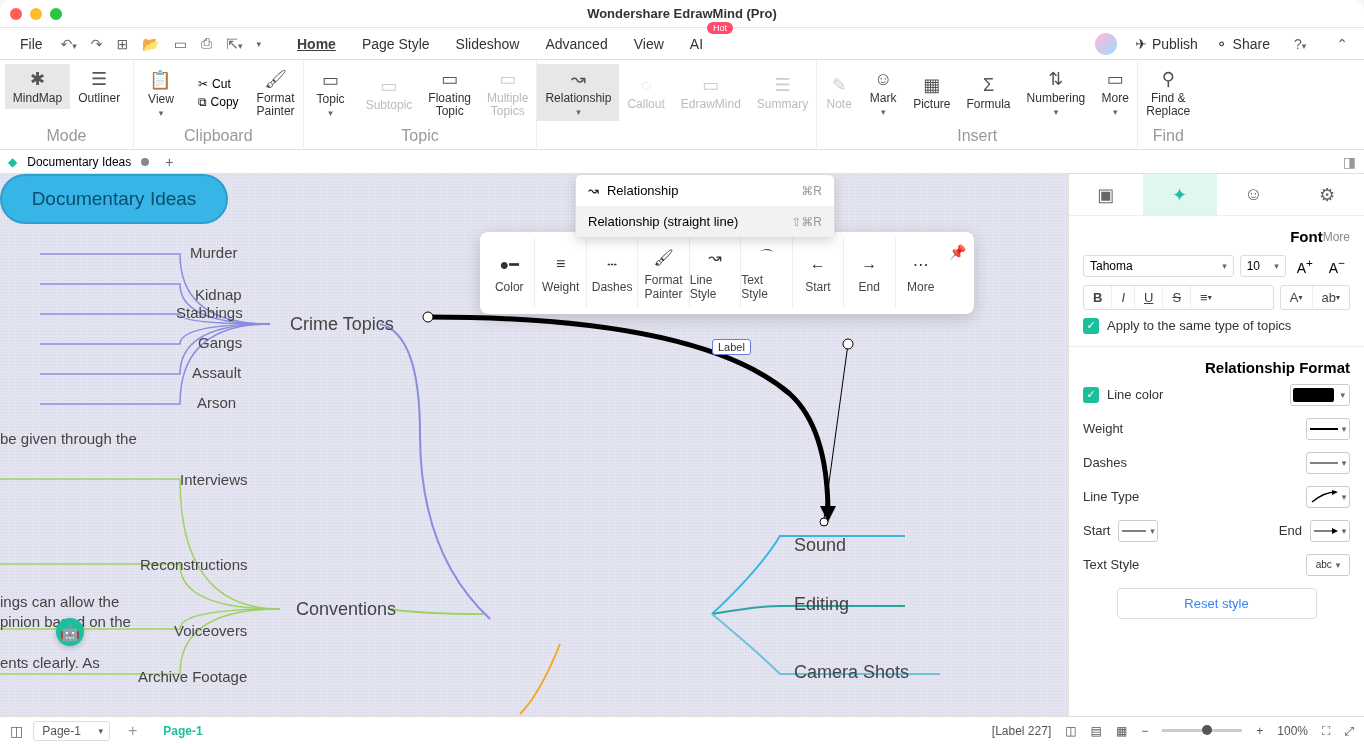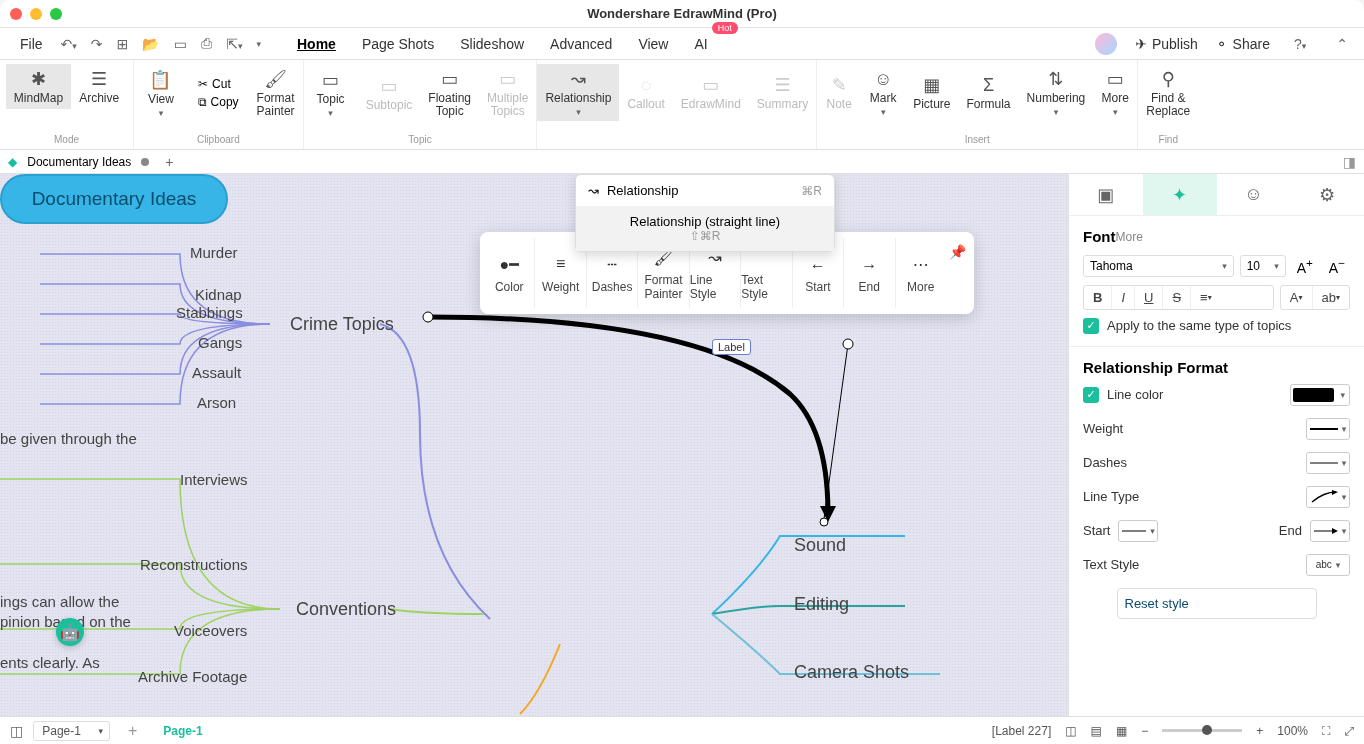--- a/index.html
+++ b/index.html
@@ -8,30 +8,30 @@
 .traffic { display: flex; gap: 8px; }
 .traffic span { width: 12px; height: 12px; border-radius: 50%; display: inline-block; }
 .t-close { background: #ff5f57; }
 .t-min { background: #febc2e; }
 .t-max { background: #28c840; }
 .title-text { position: absolute; left: 50%; transform: translateX(-50%); font-size: 13px; font-weight: 600; color: #333; }
 .menubar { height: 32px; background: #fff; display: flex; align-items: center; padding: 0 10px; border-bottom: 1px solid #e0e0e0; font-size: 14px; }
 .menubar .menu-left { display: flex; align-items: center; gap: 2px; }
 .menubar .menu-right { margin-left: auto; display: flex; align-items: center; gap: 18px; }
 .menubar .mitem { padding: 4px 12px; color: #333; cursor: pointer; }
-.menubar .mitem.active { font-weight: 700; color: #000000; text-decoration: underline; }
+.menubar .mitem.active { font-weight: 700; color: #404040; text-decoration: underline; }
 .menubar .file { padding: 4px 10px; }
 .menubar .iconbtn { padding: 4px 6px; color: #666; font-size: 14px; }
 .ai-badge { position: relative; }
 .hot-pill { position: absolute; top: -10px; right: -18px; background: #ff4b6e; color: #fff; font-size: 9px; padding: 1px 6px; border-radius: 8px; }
 .avatar-ico { width: 22px; height: 22px; border-radius: 50%; background: linear-gradient(135deg,#ffb8d9,#a4d8ff); }
 .ribbon { height: 90px; background: #fff; border-bottom: 1px solid #e0e0e0; display: flex; }
 .rgroup { display: flex; flex-direction: column; align-items: center; justify-content: space-between; padding: 4px 0 2px; border-right: 1px solid #eee; }
 .rgroup-row { display: flex; }
-.rgroup-lbl { font-size: 10px; color: #999; padding-bottom: 2px; }
+.rgroup-lbl { font-size: 16px; color: #999; padding-bottom: 2px; }
 .ritem { display: flex; flex-direction: column; align-items: center; justify-content: center; padding: 4px 8px; min-width: 54px; font-size: 12px; color: #333; gap: 2px; cursor: pointer; }
 .ritem.squeezed { min-width: 44px; }
 .ritem.disabled { color: #bbb; }
 .ritem.active { background: #e7e7e7; }
 .ritem .ico { width: 22px; height: 22px; display: flex; align-items: center; justify-content: center; color: #555; font-size: 18px; }
 .ritem.disabled .ico { color: #ccc; }
 .ritem .label { text-align: center; line-height: 1.1; }
 .ritem .caret { font-size: 9px; color: #666; }
 .clip-col { display: flex; flex-direction: column; padding: 0 6px; }
 .clip-col .small { display: flex; align-items: center; gap: 4px; font-size: 12px; padding: 2px 4px; }
@@ -39,56 +39,56 @@
 .tabs .doc-ico { color: #1bbf9c; font-size: 12px; }
 .tabs .dot { width: 8px; height: 8px; border-radius: 50%; background: #888; }
 .tabs .plus { color: #666; font-size: 14px; padding: 0 6px; }
 .canvas-wrap { position: relative; width: 1364px; height: calc(744px - 28px - 32px - 90px - 24px - 28px); }
 .canvas { position: absolute; inset: 0; background: #e3e4f0; background-image: radial-gradient(rgba(120,120,180,0.15) 1px, transparent 1px); background-size: 3px 3px; overflow: hidden; }
 .sidepanel { position: absolute; right: 0; top: 0; width: 296px; height: 100%; background: #fff; border-left: 1px solid #e0e0e0; display: flex; flex-direction: column; }
 .sp-tabs { height: 42px; display: flex; border-bottom: 1px solid #eee; }
 .sp-tab { flex: 1; display: flex; align-items: center; justify-content: center; font-size: 18px; color: #666; cursor: pointer; }
 .sp-tab.active { background: #e0f7f0; color: #1bbf9c; }
 .sp-section { padding: 12px 14px; border-bottom: 1px solid #eee; }
-.sp-head { display: flex; justify-content: flex-start; align-items: center; margin-bottom: 8px; }
+.sp-head { display: flex; justify-content: flex-end; align-items: center; margin-bottom: 8px; }
 .sp-head h3 { font-size: 15px; font-weight: 700; }
 .sp-head .more { font-size: 12px; color: #888; }
 .sp-row { display: flex; gap: 6px; margin-bottom: 6px; align-items: center; }
 .select { border: 1px solid #ddd; border-radius: 3px; padding: 3px 6px; font-size: 12px; display: flex; align-items: center; justify-content: space-between; background: #fff; }
 .select .car { font-size: 9px; color: #666; }
 .btnbox { border: 1px solid #ddd; border-radius: 3px; display: flex; }
 .btnbox .b { padding: 4px 9px; font-size: 13px; color: #444; border-right: 1px solid #eee; cursor: pointer; display: flex; align-items: center; justify-content: center; }
 .btnbox .b:last-child { border-right: none; }
 .chk { width: 16px; height: 16px; background: #1bbf9c; border-radius: 3px; color: #fff; font-size: 11px; display: flex; align-items: center; justify-content: center; }
 .chk-row { display: flex; align-items: center; gap: 8px; font-size: 13px; color: #333; }
 .fmt-row { display: flex; justify-content: space-between; align-items: center; font-size: 13px; color: #333; margin-bottom: 12px; }
 .fmt-row .chk-row { gap: 8px; }
 .swatch { width: 60px; height: 22px; border: 1px solid #ccc; border-radius: 3px; display: flex; align-items: center; }
 .swatch-inner { flex: 1; height: 14px; margin: 0 2px; background: #000; border-radius: 2px; }
 .swatch .car { padding: 0 4px; font-size: 9px; color: #666; }
 .line-prev { width: 44px; height: 22px; border: 1px solid #ccc; border-radius: 3px; display: flex; align-items: center; justify-content: center; }
 .line-prev .car { margin-left: 4px; font-size: 9px; color: #666; }
-.reset-btn { margin: 6px auto 0; width: 200px; padding: 7px; border: 1px solid #ddd; border-radius: 4px; font-size: 13px; color: #0c4a6e; background: #fff; cursor: pointer; }
+.reset-btn { margin: 6px auto 0; width: 200px; padding: 7px; border: 1px solid #ddd; border-radius: 4px; text-align: center; font-size: 13px; color: #3b82f6; background: #fff; cursor: pointer; }
 .statusbar { height: 28px; background: #fff; border-top: 1px solid #e0e0e0; display: flex; align-items: center; padding: 0 10px; font-size: 12px; color: #555; }
 .statusbar .sleft { display: flex; align-items: center; gap: 10px; }
 .statusbar .sright { margin-left: auto; display: flex; align-items: center; gap: 14px; }
 .page-sel { border: 1px solid #ddd; padding: 2px 28px 2px 8px; border-radius: 3px; position: relative; }
 .page-sel .car { position: absolute; right: 6px; top: 4px; font-size: 9px; }
 .page-active { color: #1bbf9c; font-weight: 600; padding: 0 8px; }
 .zoom-slider { width: 80px; height: 3px; background: #ccc; position: relative; }
 .zoom-slider .thumb { position: absolute; left: 50%; top: -4px; width: 10px; height: 10px; border-radius: 50%; background: #555; }
 
 .node { position: absolute; font-size: 15px; color: #333; }
 .center-node { left: 484px; top: 600px; width: 228px; height: 50px; background: #37b5e6; border: 2px solid #2a9fd0; border-radius: 25px; display: flex; align-items: center; justify-content: center; color: #0a4d6e; font-size: 19px; }
 .topic { font-size: 18px; color: #444; }
 .leaf { font-size: 15px; color: #444; }
 
 .dropdown { position: absolute; left: 575px; top: 0; width: 260px; background: #fff; border: 1px solid #ddd; border-radius: 6px; box-shadow: 0 4px 12px rgba(0,0,0,.15); z-index: 20; }
 .dropdown .dd-item { display: flex; justify-content: space-between; align-items: center; padding: 8px 12px; font-size: 13px; cursor: pointer; }
-.dropdown .dd-item:hover, .dropdown .dd-item.hover { background: #f2f2f2; flex-direction: column; }
+.dropdown .dd-item:hover, .dropdown .dd-item.hover { background: #f2f2f2; }
 .dropdown .sc { color: #999; font-size: 12px; }
 
 .float-tb { position: absolute; left: 480px; top: 58px; width: 494px; height: 82px; background: #fff; border-radius: 8px; box-shadow: 0 4px 16px rgba(0,0,0,.18); display: flex; padding: 6px 4px; z-index: 15; }
 .ft-item { flex: 1; display: flex; flex-direction: column; align-items: center; justify-content: center; font-size: 12px; color: #444; gap: 4px; border-right: 1px solid #eee; cursor: pointer; min-width: 46px; }
 .ft-item:nth-child(3), .ft-item:nth-child(5), .ft-item:nth-child(7), .ft-item:nth-child(9) { border-right-width: 1px; }
 .ft-item .fico { height: 24px; display: flex; align-items: center; justify-content: center; font-size: 16px; color: #333; }
 .ft-pin { width: 24px; display: flex; align-items: flex-start; justify-content: center; padding-top: 6px; color: #999; font-size: 14px; }
 .rel-label { position: absolute; left: 712px; top: 165px; background: #fff; border: 1px solid #6a7dd8; border-radius: 3px; padding: 1px 5px; font-size: 11px; color: #333; z-index: 12; }
 svg.whiteboard { position: absolute; inset: 0; width: 100%; height: 100%; pointer-events: none; }
 .ai-bubble { position: absolute; left: 56px; top: 444px; width: 28px; height: 28px; border-radius: 50%; background: #1bbf9c; box-shadow: 0 2px 6px rgba(0,0,0,.2); display: flex; align-items: center; justify-content: center; color: #fff; z-index: 10; }
@@ -113,21 +113,21 @@
     <div class="iconbtn">↶<span style="font-size:9px">▾</span></div>
     <div class="iconbtn">↷</div>
     <div class="iconbtn">⊞</div>
     <div class="iconbtn">📂</div>
     <div class="iconbtn">▭</div>
     <div class="iconbtn">⎙</div>
     <div class="iconbtn">⇱<span style="font-size:9px">▾</span></div>
     <div class="iconbtn" style="font-size:9px">▾</div>
     <div style="width:14px"></div>
     <div class="mitem active">Home</div>
-    <div class="mitem">Page Shots</div>
+    <div class="mitem">Page Style</div>
     <div class="mitem">Slideshow</div>
     <div class="mitem">Advanced</div>
     <div class="mitem">View</div>
     <div class="mitem ai-badge"><span>AI</span><span class="hot-pill">Hot</span></div>
   </div>
   <div class="menu-right">
     <div class="avatar-ico"></div>
     <div style="display:flex;align-items:center;gap:5px;color:#333">
         <span>✈</span>
         <span>Publish</span>
@@ -144,21 +144,21 @@
 <div class="ribbon">
 
   <div class="rgroup" style="min-width:134px">
     <div class="rgroup-row">
       <div class="ritem active">
           <div class="ico">✱</div>
           <div class="label">MindMap</div>
         </div>
       <div class="ritem">
           <div class="ico">☰</div>
-          <div class="label">Archive</div>
+          <div class="label">Outliner</div>
         </div>
     </div>
     <div class="rgroup-lbl">Mode</div>
   </div>
 
   <div class="rgroup">
     <div class="rgroup-row" style="align-items:center">
       <div class="ritem">
           <div class="ico">📋</div>
           <div class="label">View</div>

